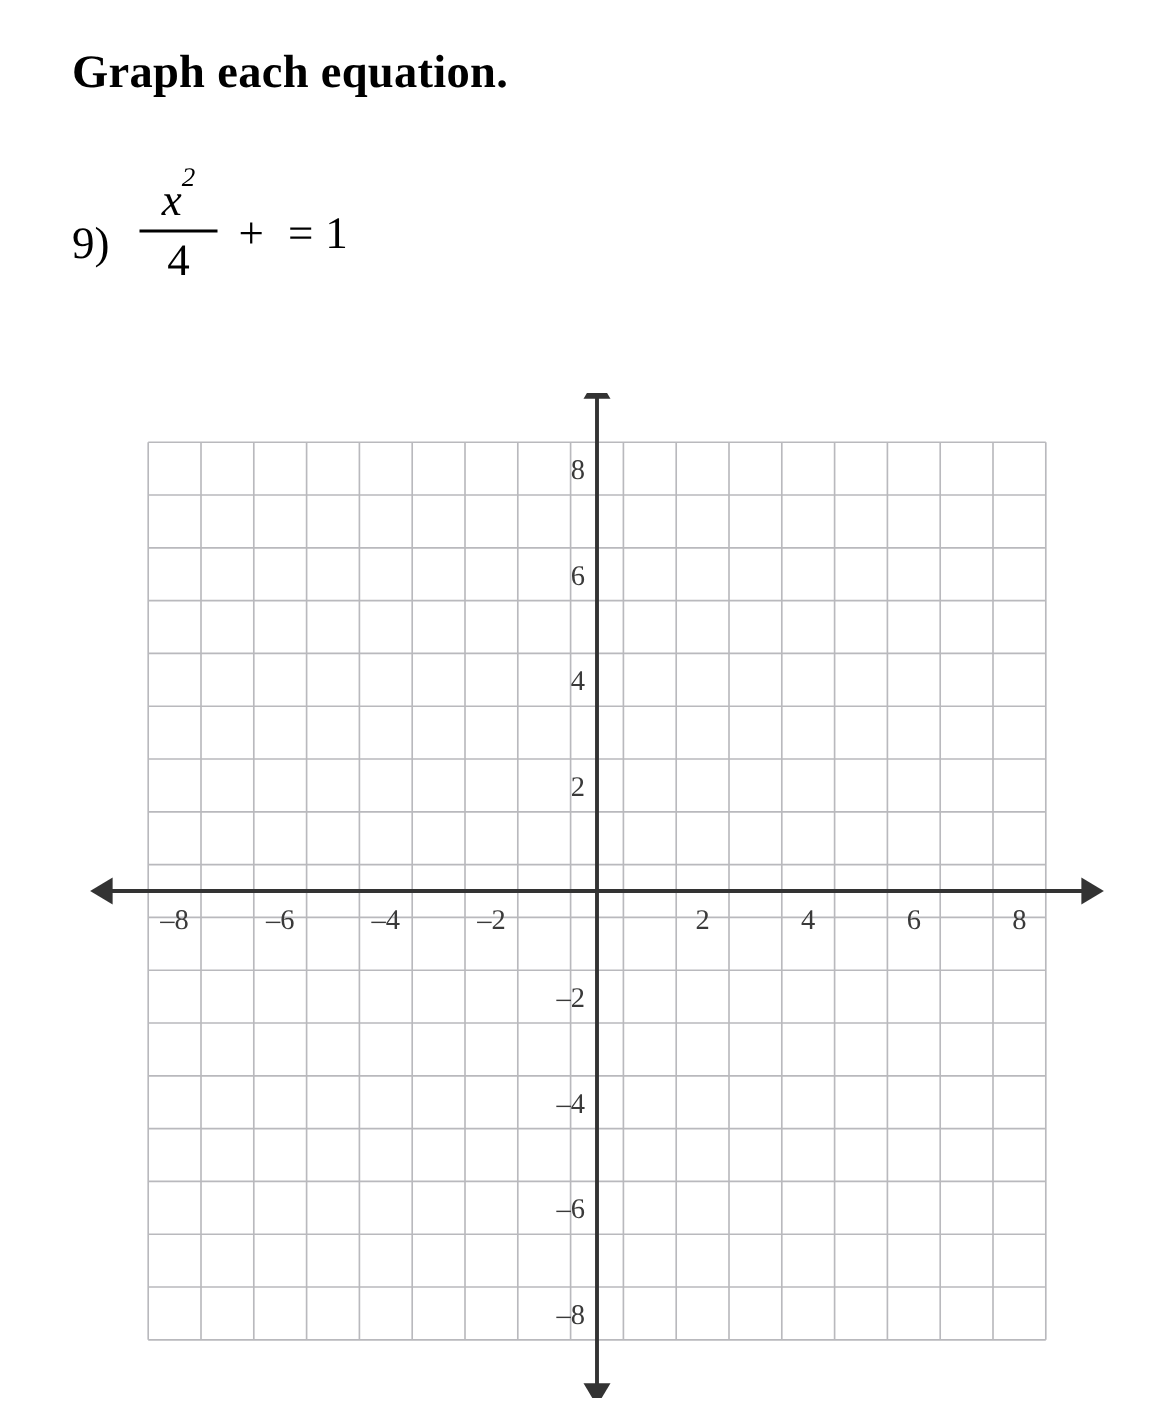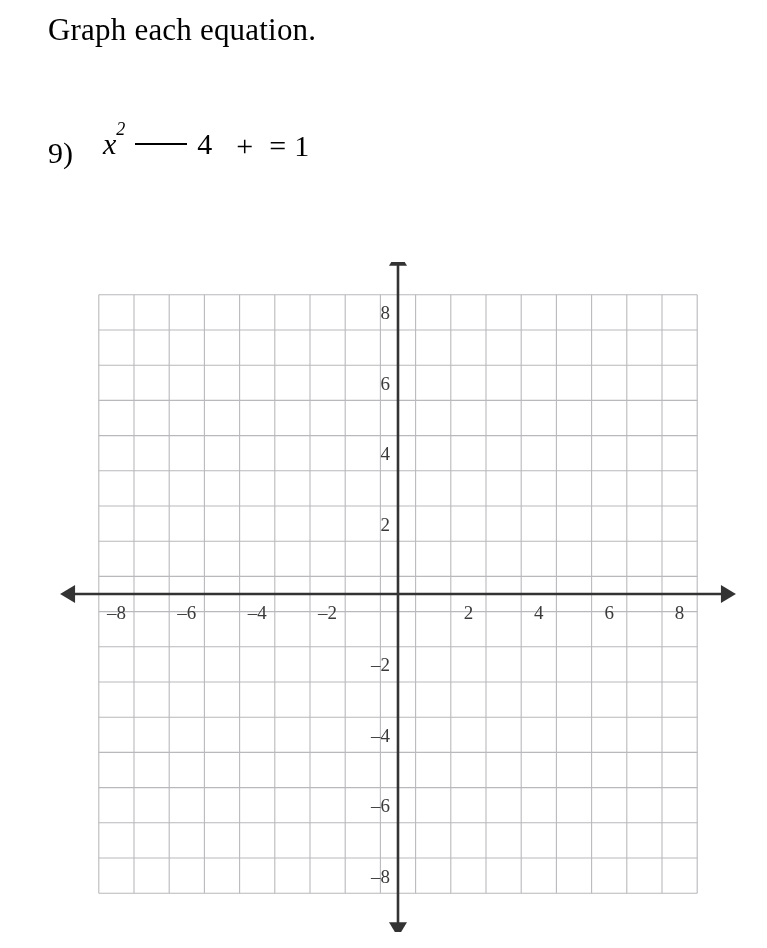--- a/index.html
+++ b/index.html
@@ -17,44 +17,44 @@
   }
 
   #worksheet {
     position: absolute;
     inset: 0;
   }
 
   .title {
     position: absolute;
     left: 48px;
-    top: 12px;
+    top: 30px;
     font-size: 31px;
-    font-weight: normal;
+    font-weight: bold;
     letter-spacing: 0.2px;
     text-align: right;
   }
 
   
   .problem {
     position: absolute;
     left: 48px;
     top: 118px;
     display: flex;
     align-items: center;
     font-size: 30px;
   }
   .problem-number {
     font-size: 30px;
     margin-right: 12px;
     padding-top: 18px;
   }
   .frac {
     display: inline-flex;
-    flex-direction: row;
+    flex-direction: column;
     align-items: center;
     margin: 0 8px;
   }
   .frac .num,
   .frac .den {
     font-size: 30px;
     font-style: italic;
     line-height: 1.05;
     padding: 0 10px;
   }

